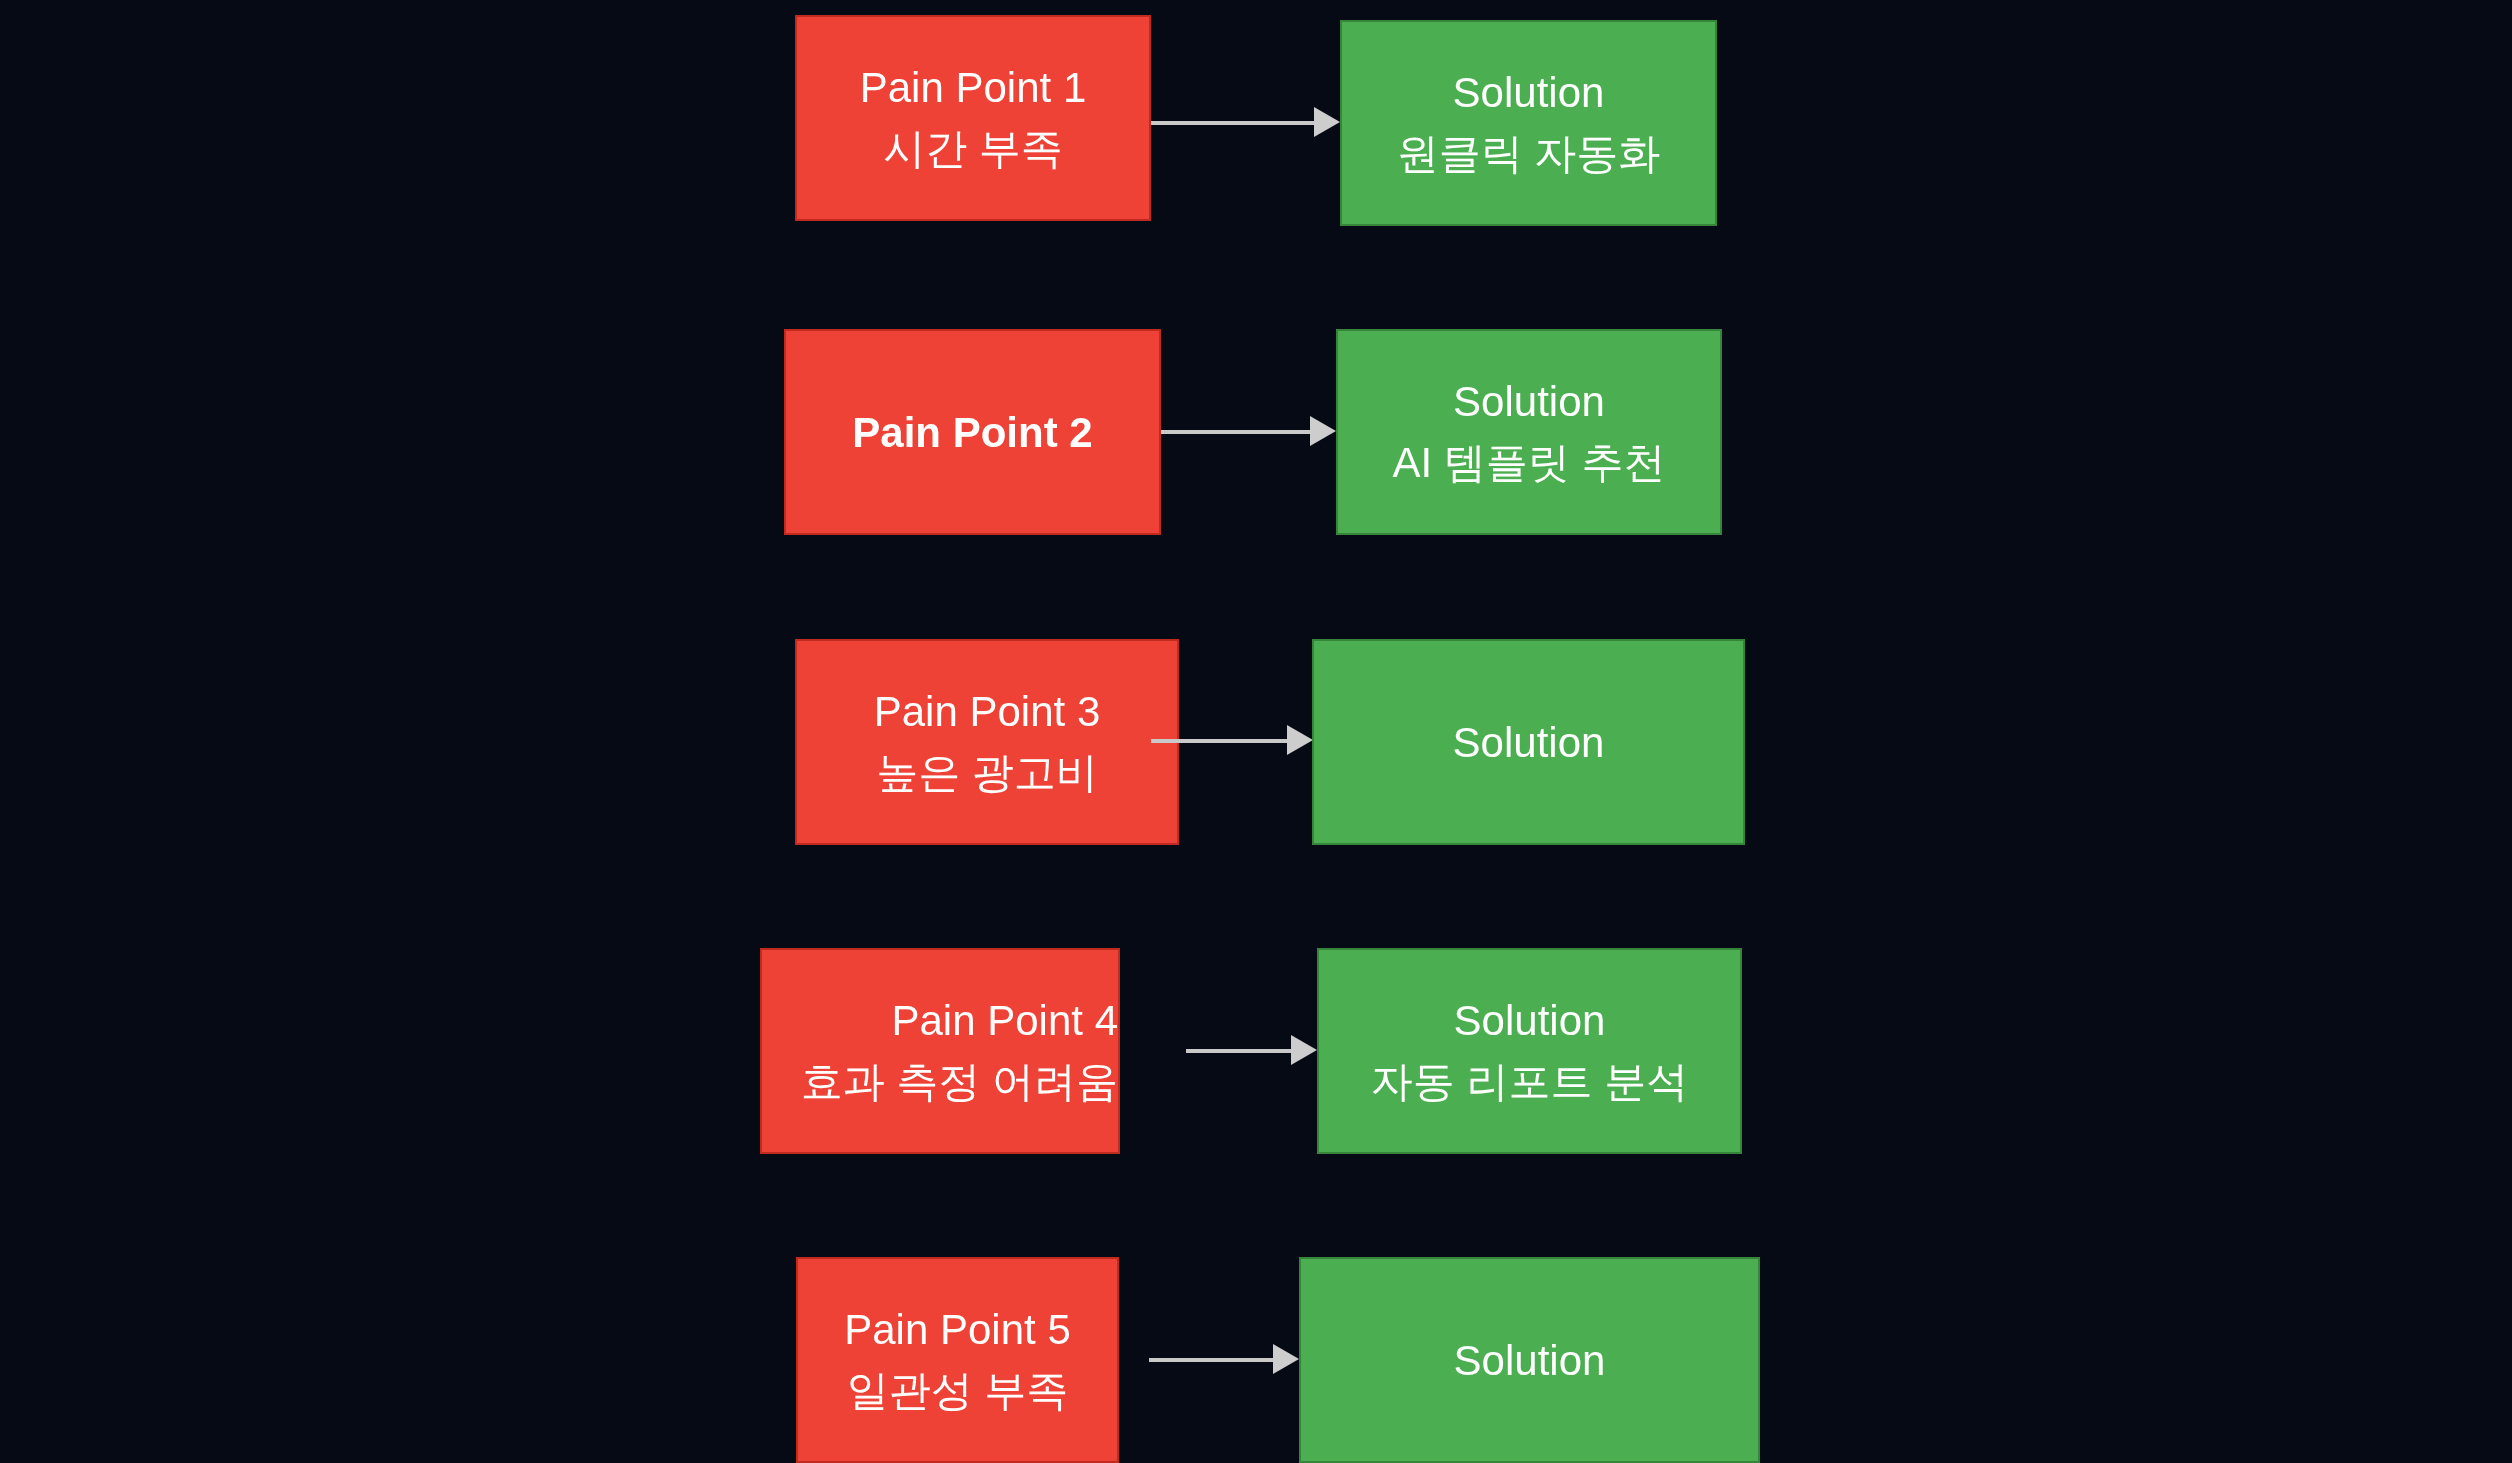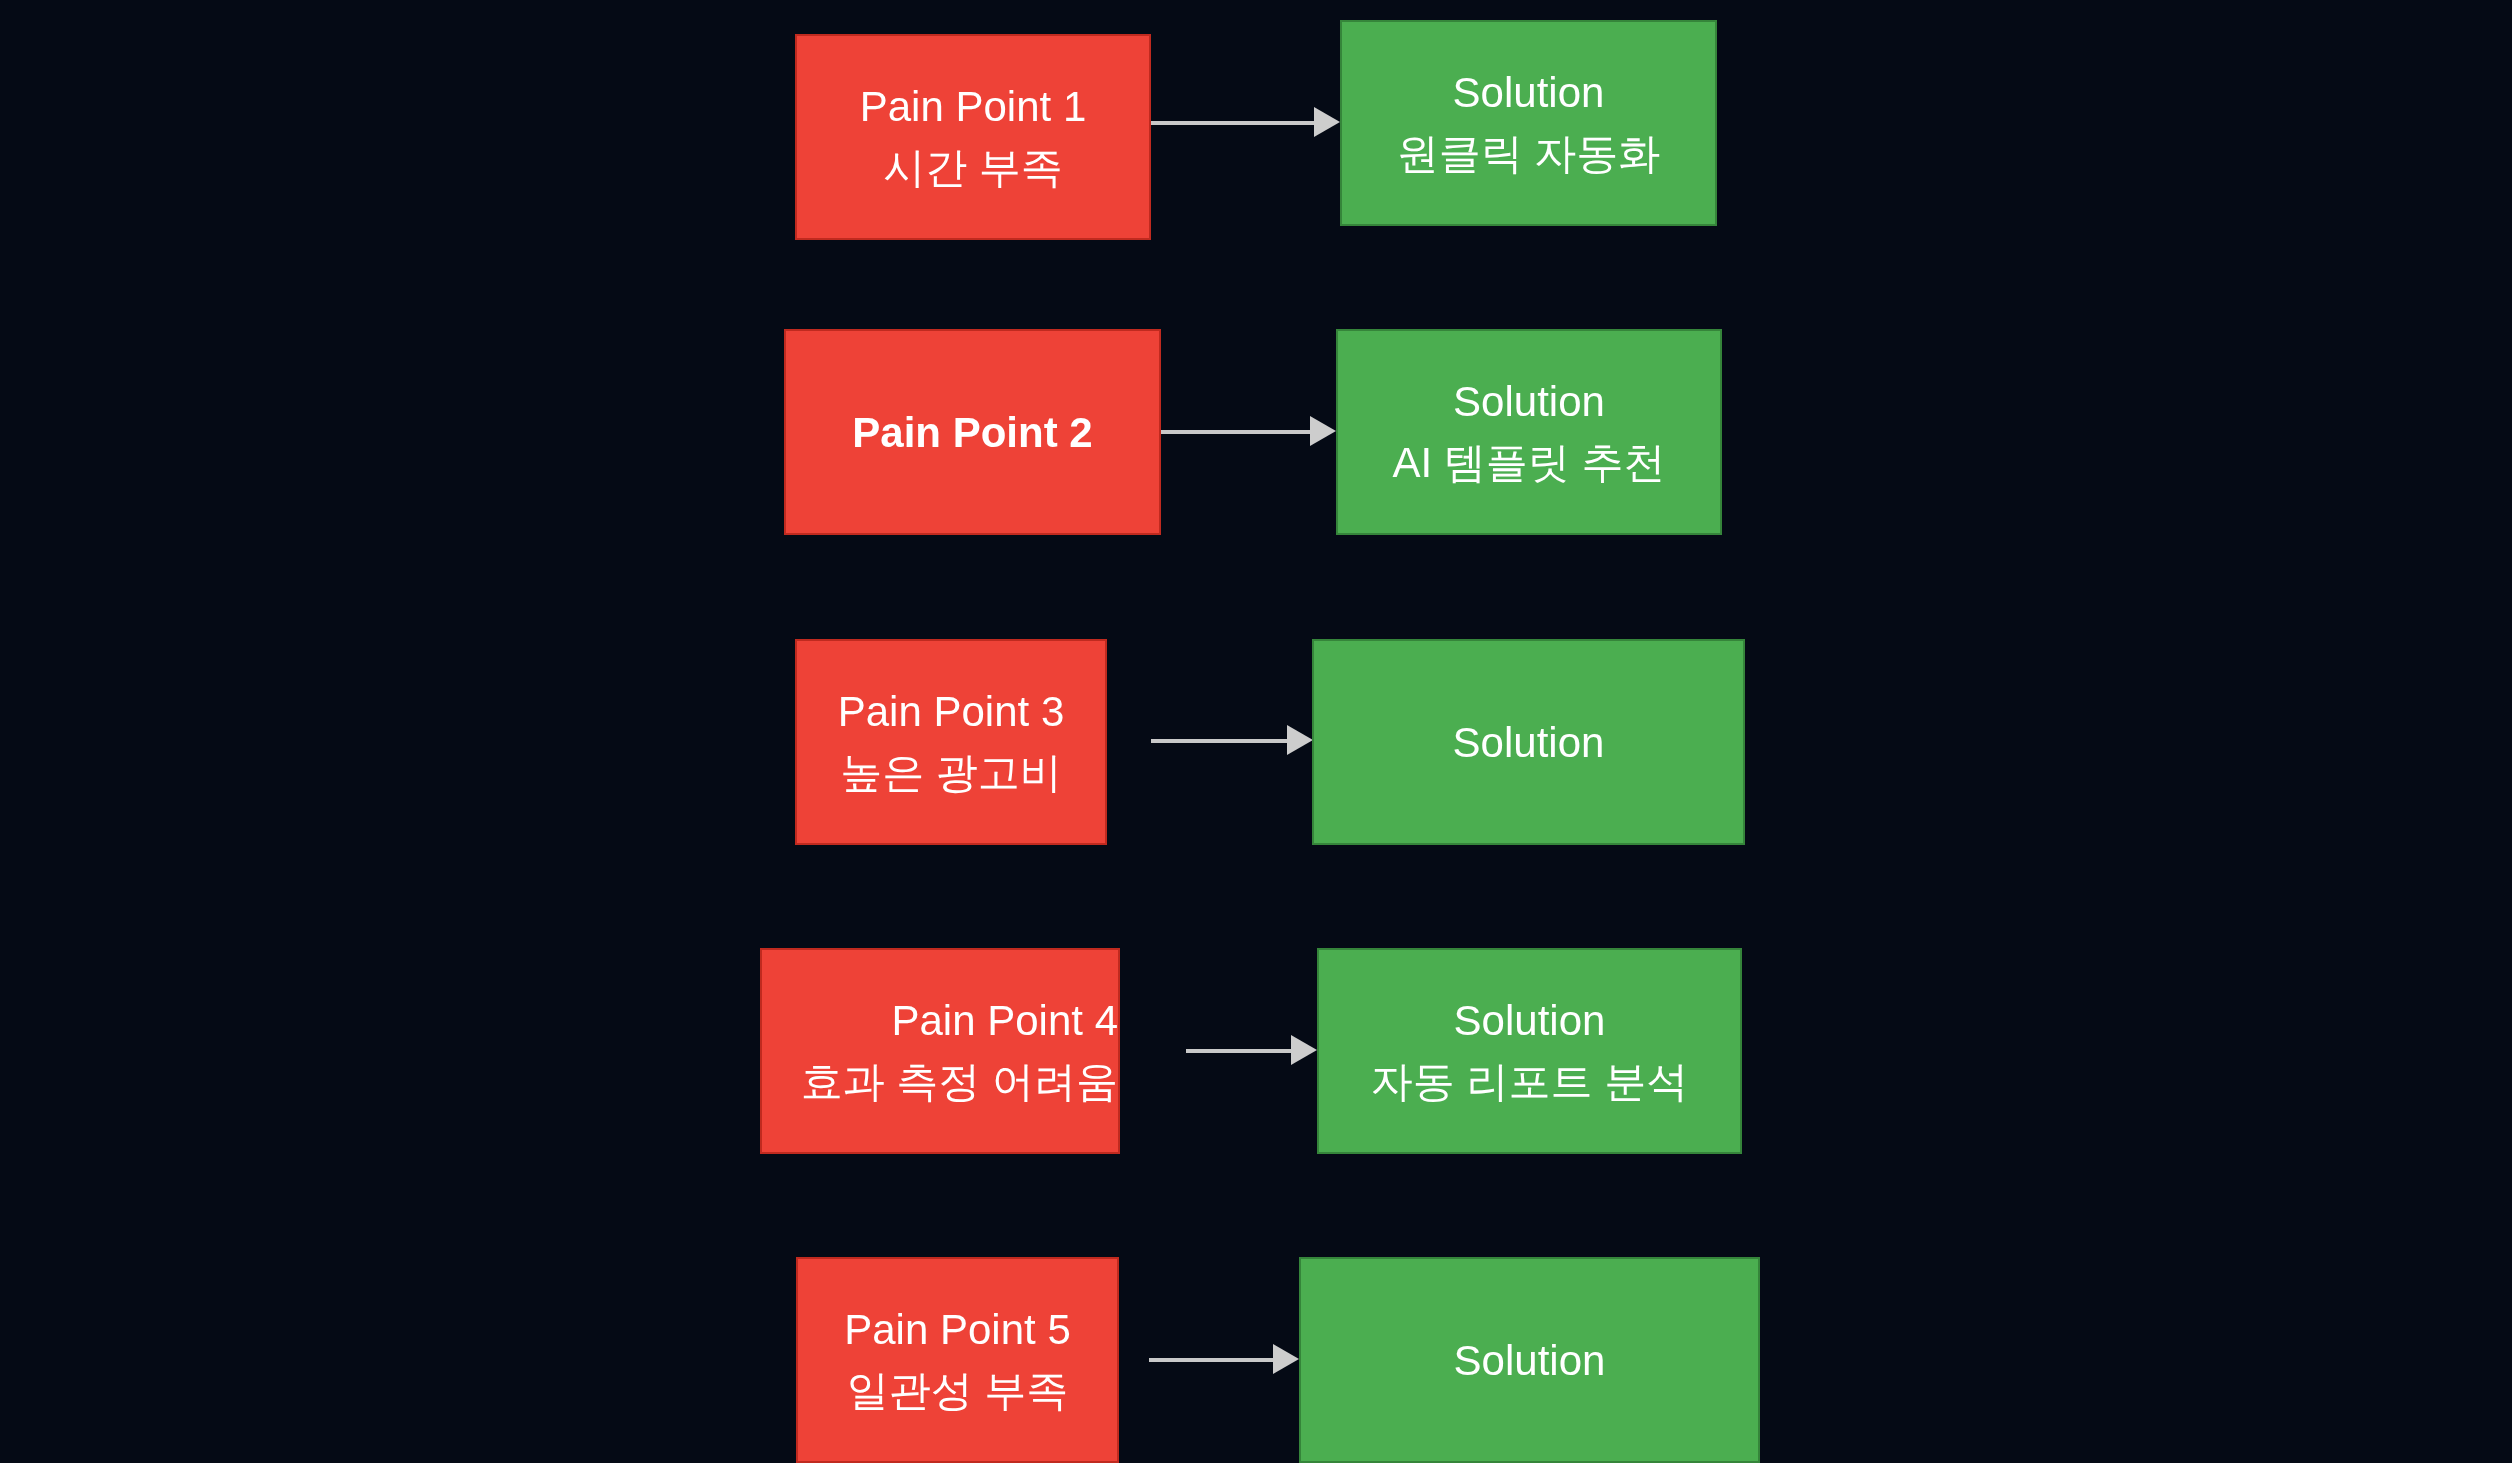--- a/index.html
+++ b/index.html
@@ -59,21 +59,21 @@
     border-top: 15.7px solid transparent;
     border-bottom: 15.7px solid transparent;
     border-left: 26px solid #cdcdcd;
   }
 </style>
 </head>
 <body>
 
 <div class="stage">
 
-  <div class="box pain" style="left:795px; top:34px; width:356px;">
+  <div class="box pain" style="left:795px; top:15px; width:356px;">
     <div>Pain Point 1</div>
     <div>시간 부족</div>
   </div>
   <div class="arrow" style="left:1151px; top:107px; width:189px;">
     <i class="shaft"></i>
     <i class="head"></i>
   </div>
   <div class="box solution" style="left:1340px; top:20.3px; width:377px;">
     <div>Solution</div>
     <div>원클릭 자동화</div>
@@ -84,21 +84,21 @@
   </div>
   <div class="arrow" style="left:1161px; top:416px; width:175px;">
     <i class="shaft"></i>
     <i class="head"></i>
   </div>
   <div class="box solution" style="left:1336px; top:329px; width:386px;">
     <div>Solution</div>
     <div>AI 템플릿 추천</div>
   </div>
 
-  <div class="box pain" style="left:795px; top:639px; width:312px;">
+  <div class="box pain" style="left:795px; top:639px; width:384px;">
     <div>Pain Point 3</div>
     <div>높은 광고비</div>
   </div>
   <div class="arrow" style="left:1151px; top:725px; width:162px;">
     <i class="shaft"></i>
     <i class="head"></i>
   </div>
   <div class="box solution" style="left:1312px; top:639px; width:433px;">
     <div>Solution</div>
   </div>

